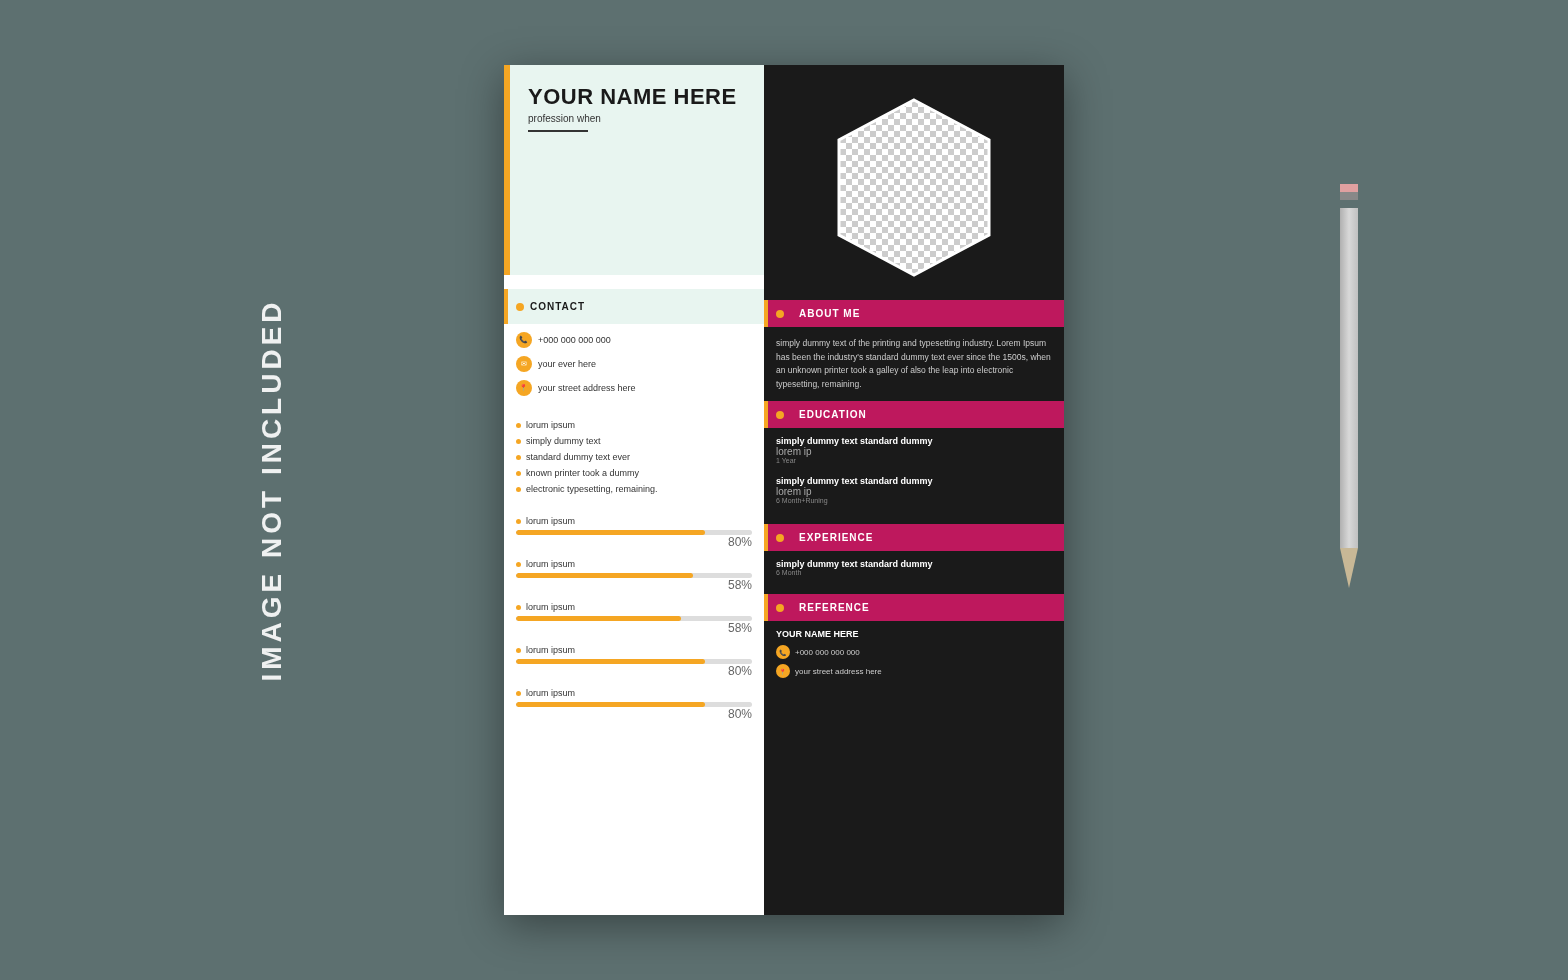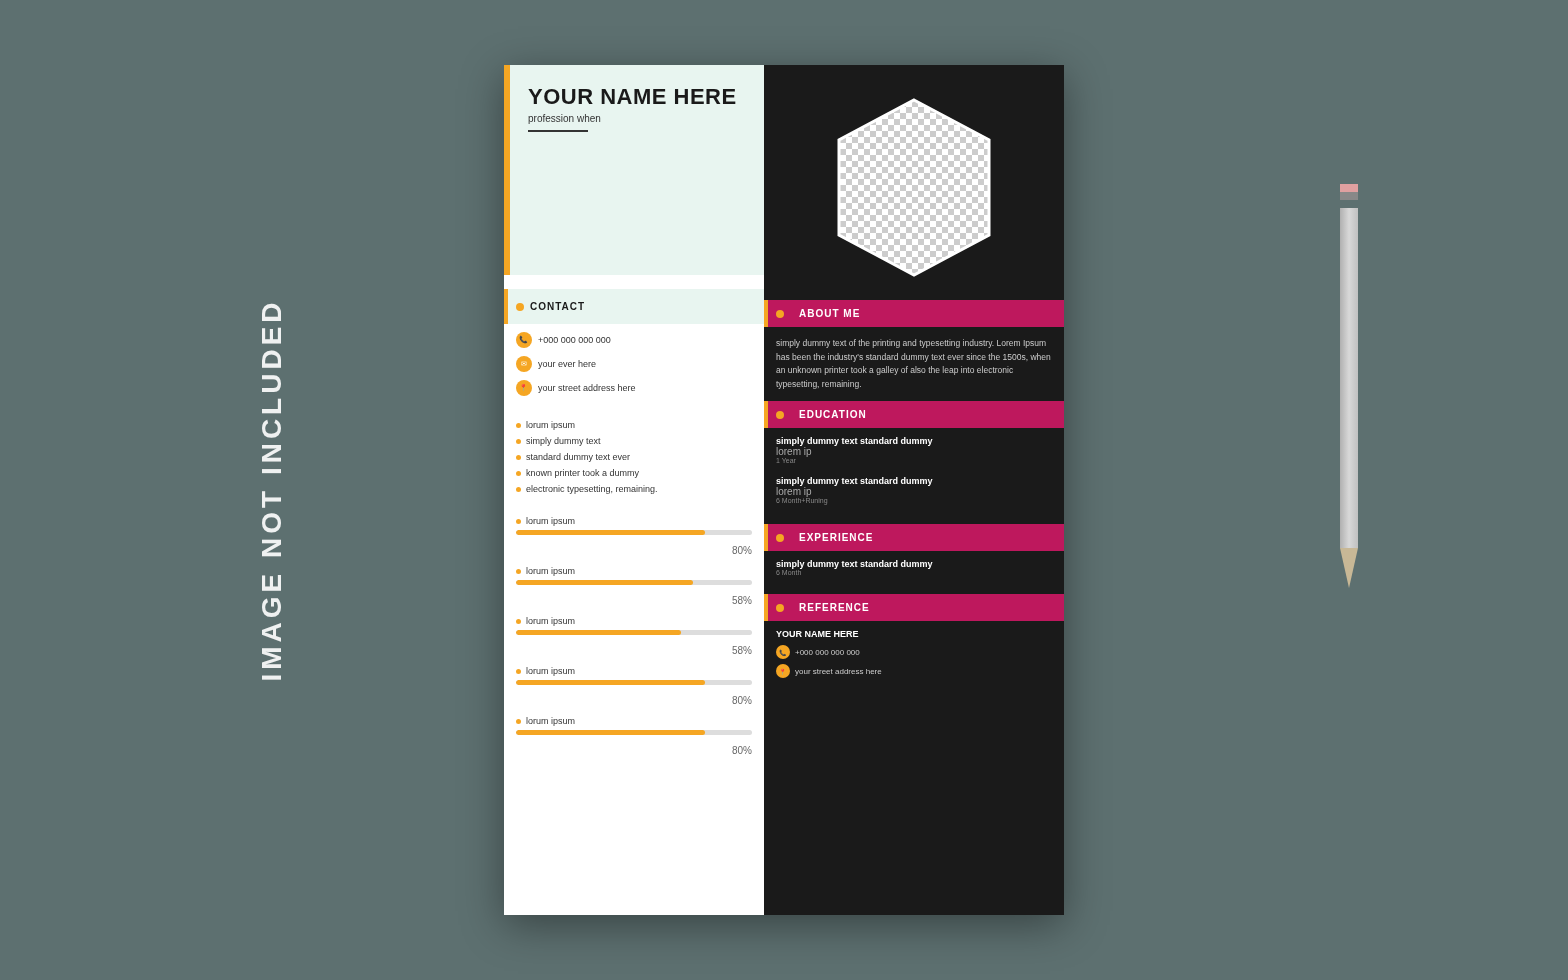--- a/index.html
+++ b/index.html
@@ -225,24 +225,24 @@
       background: #ddd;
       border-radius: 3px;
       overflow: hidden;
     }
     .progress-bar-fill {
       height: 100%;
       background: #f5a623;
       border-radius: 3px;
     }
     .progress-label {
-      font-size: 10px;
+      font-size: 12px;
       color: #666;
       text-align: right;
-      margin-top: 10px;
+      margin-top: 0;
     }
 
     
     .right-col {
       width: 300px;
       background: #1a1a1a;
       flex-shrink: 0;
       display: flex;
       flex-direction: column;
     }

